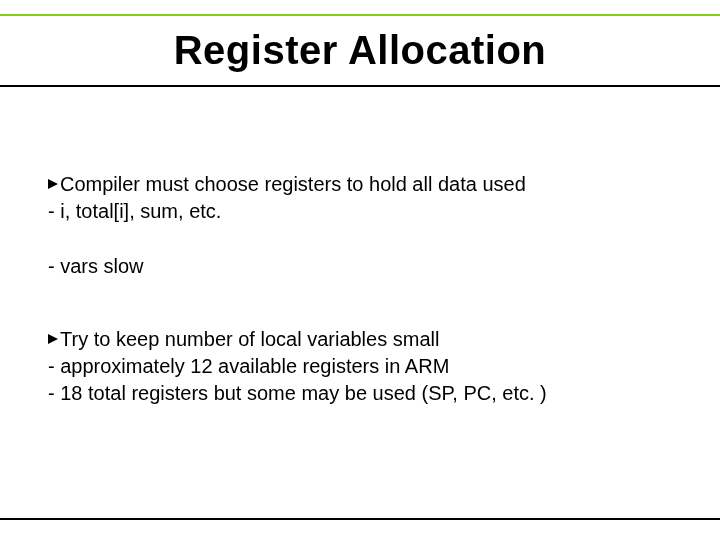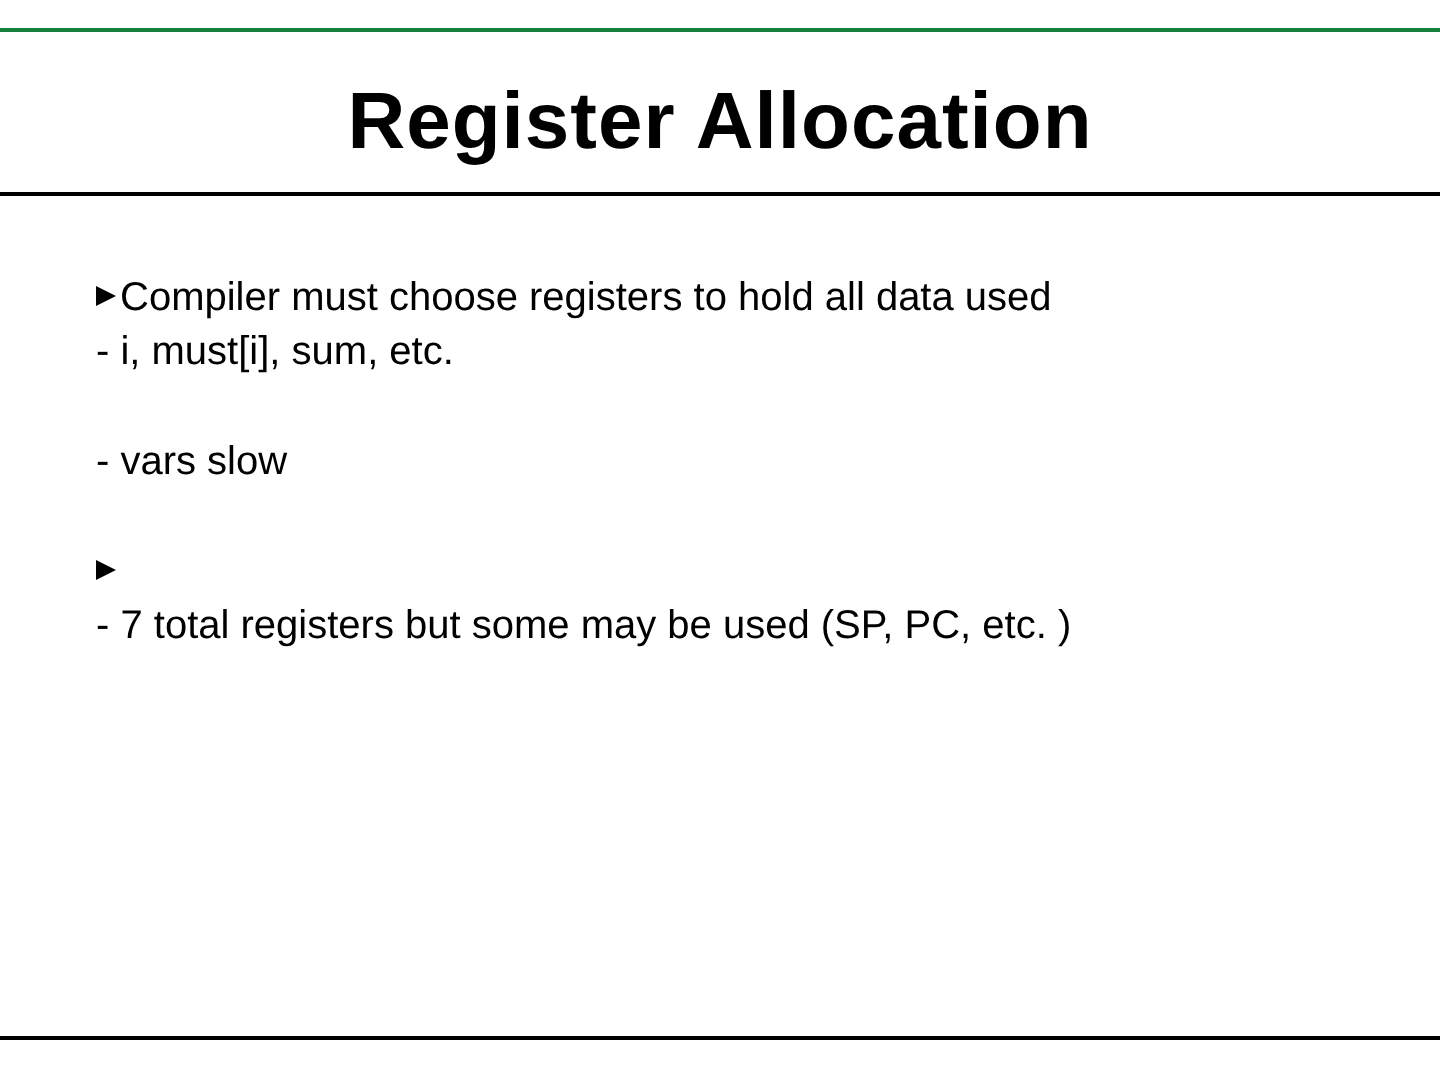--- a/index.html
+++ b/index.html
@@ -1,39 +1,40 @@
 <!DOCTYPE html>
 <html><head>
 <meta charset="utf-8">
 <style>
   * { margin: 0; padding: 0; box-sizing: border-box; }
   html, body { width: 720px; height: 540px; background: #fff; font-family: Arial, Helvetica, sans-serif; color: #000; }
   .slide { width: 720px; height: 540px; position: relative; }
   .title-band {
-    border-top: 2px solid #15803d;
+    border-top: 2px solid #84cc16;
     border-bottom: 2px solid #000;
-    padding: 23px 0 12px 0;
+    padding: 12px 0 12px 0;
     margin-top: 14px;
     text-align: center;
   }
   .title-band h1 {
     font-size: 40px;
     font-weight: bold;
     letter-spacing: 0.5px;
   }
   .content {
     padding: 38px 48px 0 48px;
   }
   .bullet-block {
     margin-bottom: 28px;
     font-size: 20px;
     line-height: 1.35;
   }
   .bullet-lead {
     display: block;
+    margin-top: 46px;
   }
   .arrow-icon {
     display: inline-block;
     vertical-align: baseline;
     margin-right: 2px;
     position: relative;
     top: -2px;
   }
   .arrow-icon svg { width: 10px; height: 10px; }
   .sub-line {
@@ -59,35 +60,36 @@
   <div class="content">
 
     <div class="bullet-block">
       <span class="bullet-lead">
         <span class="arrow-icon">
           <svg viewBox="0 0 10 10">
               <polygon points="0,0 10,5 0,10" fill="#000"></polygon>
             </svg>
         </span><span>Compiler must choose registers to hold all data used</span>
       </span>
-      <span class="sub-line">- i, must[i], sum, etc.</span>
+      <span class="sub-line">- i, total[i], sum, etc.</span>
     </div>
 
     <div class="bullet-block">
       <span class="sub-line">- vars slow</span>
     </div>
 
     <div class="bullet-block">
       <span class="bullet-lead">
         <span class="arrow-icon">
           <svg viewBox="0 0 10 10">
               <polygon points="0,0 10,5 0,10" fill="#000"></polygon>
             </svg>
-        </span>
+        </span><span>Try to keep number of local variables small</span>
       </span>
-      <span class="sub-line">- 7 total registers but some may be used (SP, PC, etc. )</span>
+      <span class="sub-line">- approximately 12 available registers in ARM</span>
+      <span class="sub-line">- 18 total registers but some may be used (SP, PC, etc. )</span>
     </div>
 
   </div>
 
   <div class="bottom-rule"></div>
 
 </div>
 
 </body></html>

